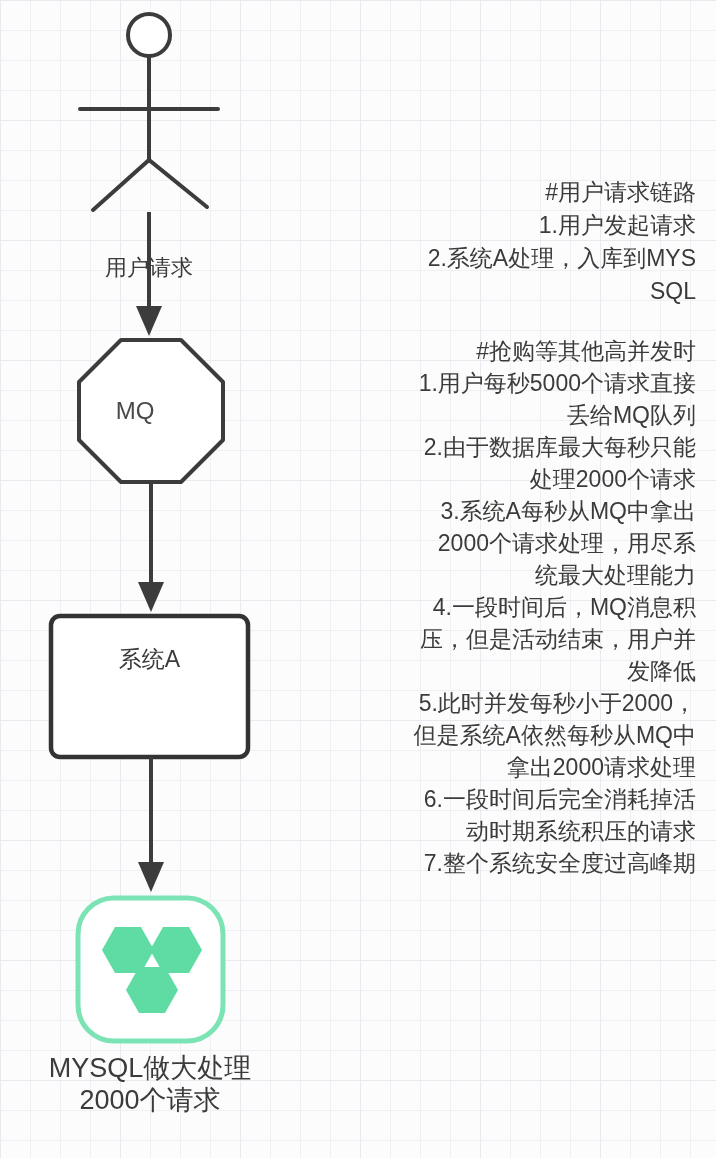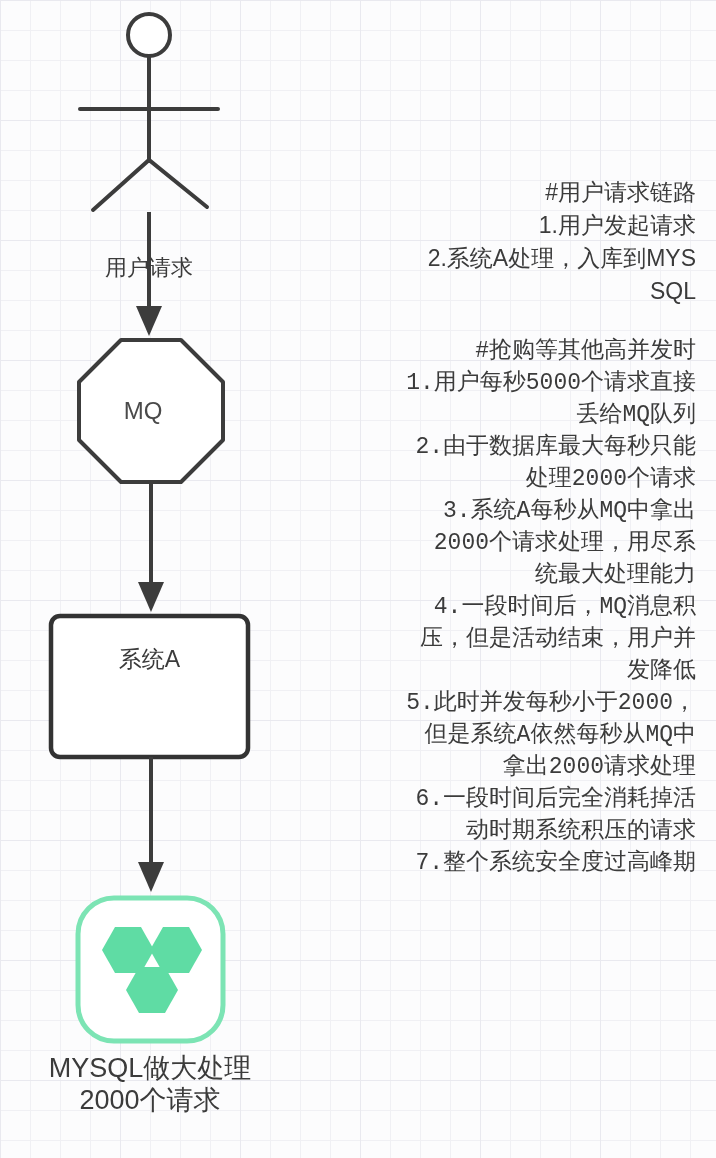--- a/index.html
+++ b/index.html
@@ -26,34 +26,34 @@
     width: 716px; height: 1158px;
   }
   .label {
     position: absolute;
     color: #3b3b3b;
     text-align: center;
     white-space: pre-line;
     line-height: 1.25;
   }
   .actor-label   { left: 49px;  top: 226px;  width: 200px; font-size: 22px; margin-top: 28px; }
-  .mq-label      { left: 43px;  top: 396px;  width: 200px; font-size: 24px; color: #4a4a4a; }
+  .mq-label      { left: 35px;  top: 396px;  width: 200px; font-size: 24px; color: #4a4a4a; }
   .system-label  { left: 51px;  top: 645px;  width: 197px; font-size: 23px; }
   .mysql-label   { left: 20px;  top: 1052px; width: 260px; font-size: 27px; line-height: 32px; }
   .notes {
     position: absolute;
     left: 256px;
     width: 440px;
     color: #3b3b3b;
     font-size: 23px;
     text-align: right;
     white-space: pre-line;
   }
   .notes-block1 { top: 176px; line-height: 33px; }
-  .notes-block2 { top: 335px; line-height: 32px; font-family: Liberation Mono, monospace; }
+  .notes-block2 { top: 335px; line-height: 32px; }
 </style>
 </head>
 <body>
 
 <div class="canvas">
 
   <svg class="diagram-layer" viewBox="0 0 716 1158">
 
     <g stroke="#3c3c3c" stroke-width="4" fill="none" stroke-linecap="round">
       <circle cx="149" cy="35" r="21" fill="#ffffff"></circle>

